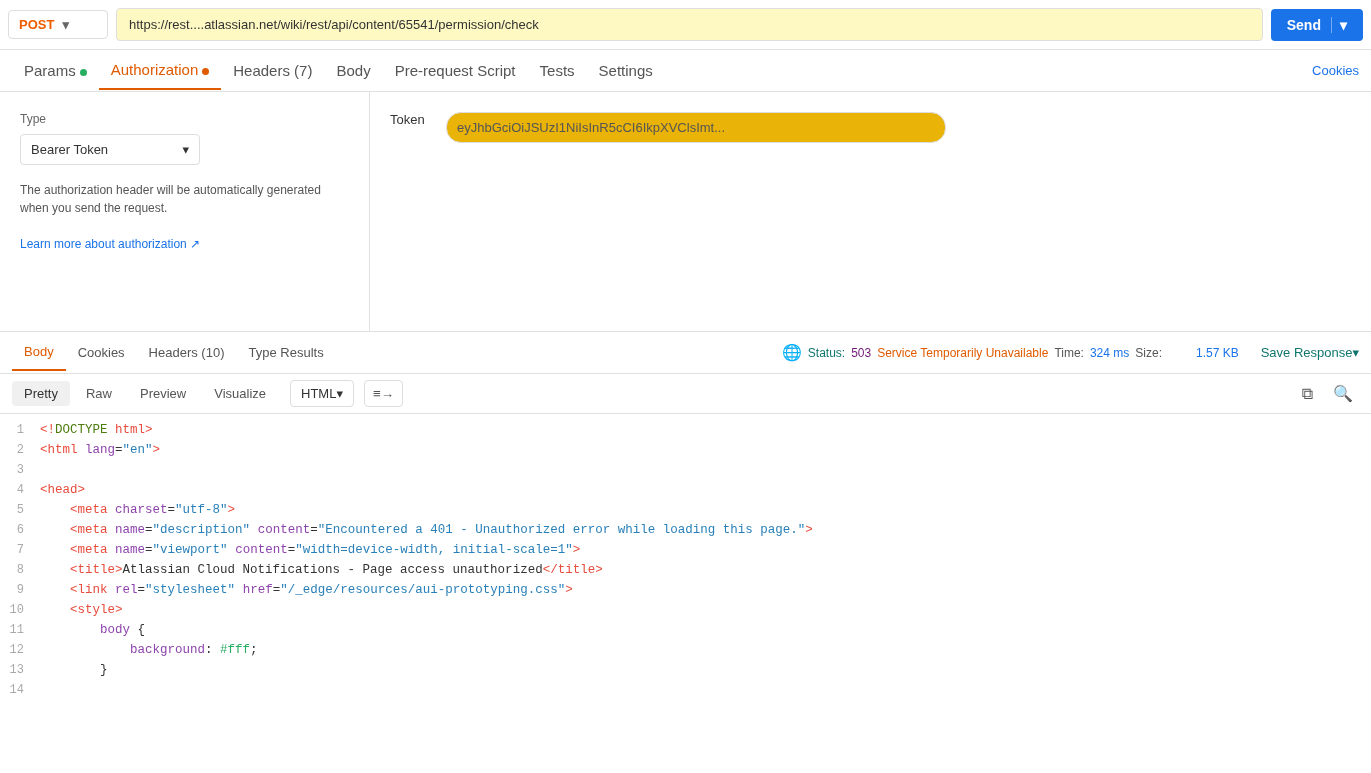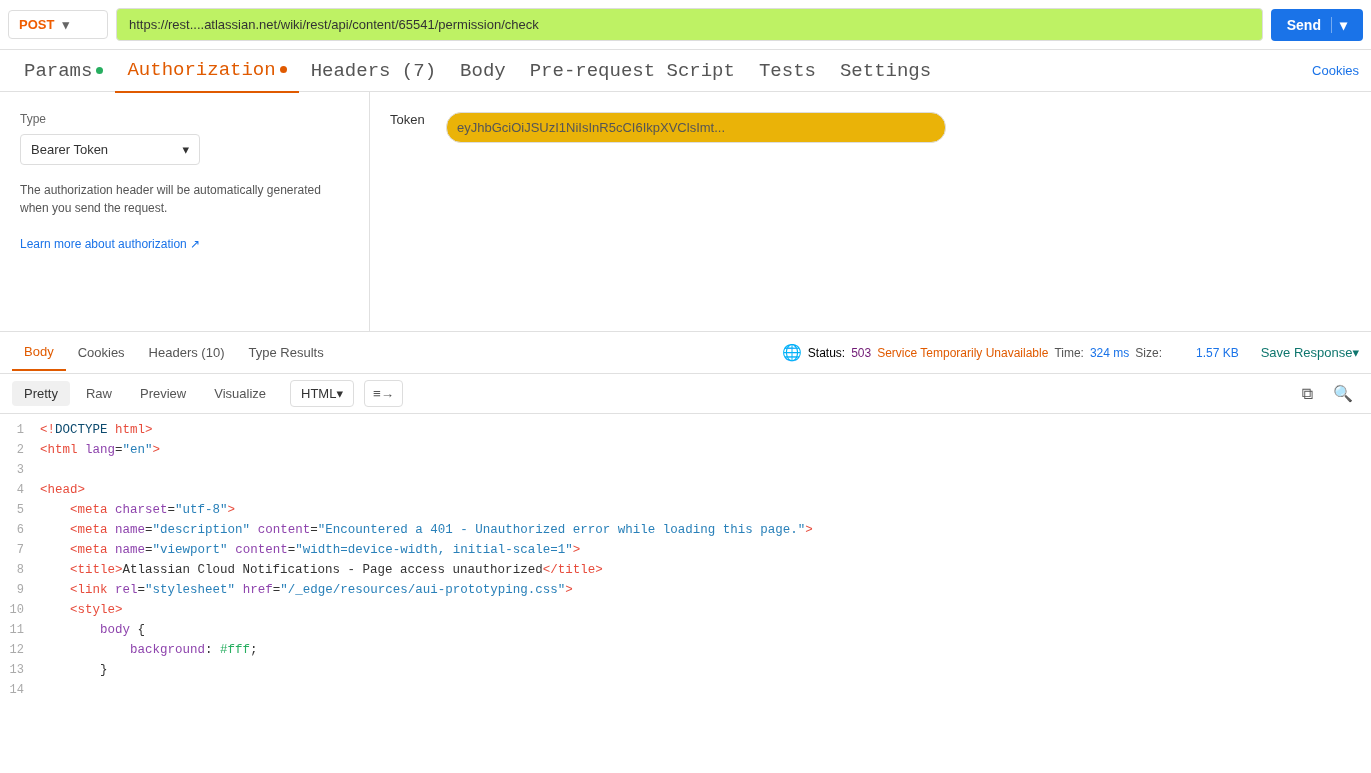--- a/index.html
+++ b/index.html
@@ -30,21 +30,21 @@
       margin-right: 8px;
     }
     .method-select .chevron { color: #666; margin-left: 8px; }
     .url-bar {
       flex: 1;
       border: 1px solid #ddd;
       border-radius: 4px;
       padding: 8px 12px;
       font-size: 13px;
       color: #333;
-      background: #bef264;
+      background: #fef9c3;
       margin-right: 8px;
       overflow: hidden;
       text-overflow: ellipsis;
       white-space: nowrap;
     }
     .send-button {
       display: flex;
       align-items: center;
       background: #1a73e8;
       color: #fff;
@@ -66,25 +66,24 @@
       display: flex;
       align-items: center;
       padding: 0 12px;
       border-bottom: 1px solid #e0e0e0;
       height: 42px;
       background: #fff;
     }
     .req-tab {
       padding: 10px 12px;
       cursor: pointer;
-      font-size: 19px;
+      font-size: 15px;
       color: #555;
       position: relative;
       white-space: nowrap;
-      font-family: Liberation Mono, monospace;
     }
     .req-tab.active {
       color: #e05a00;
       border-bottom: 2px solid #e05a00;
     }
     .req-tab .dot {
       display: inline-block;
       width: 7px;
       height: 7px;
       border-radius: 50%;
@@ -194,21 +193,21 @@
       margin-left: auto;
       display: flex;
       align-items: center;
       gap: 6px;
       font-size: 12px;
     }
     .status-globe {
       color: #666;
       font-size: 16px;
     }
-    .status-label { color: #000000; }
+    .status-label { color: #0f766e; }
     .status-code { color: #701a75; font-weight: 400; }
     .status-text { color: #e05a00; }
     .time-label { color: #555; }
     .time-val { color: #1a73e8; font-weight: 500; }
     .size-label { color: #555; }
     .size-val { color: #1a73e8; font-weight: 500; margin-left: 28px; }
     .save-response {
       color: #0f766e;
       cursor: pointer;
       font-size: 13px;
@@ -294,21 +293,21 @@
       font-size: 12px;
     }
     .line-content { flex: 1; white-space: pre; }
 
     
     .c-tag { color: #e74c3c; }
     .c-attr { color: #8e44ad; }
     .c-val { color: #2980b9; }
     .c-text { color: #333; }
     .c-bracket { color: #e74c3c; }
-    .c-keyword { color: #0c4a6e; }
+    .c-keyword { color: #4d7c0f; }
     .c-prop { color: #8e44ad; }
     .c-str { color: #27ae60; }
   </style>
 </head>
 <body>
 
 <div class="top-bar">
   <div class="method-select">
     <span>POST</span>
     <span class="chevron">▾</span>

